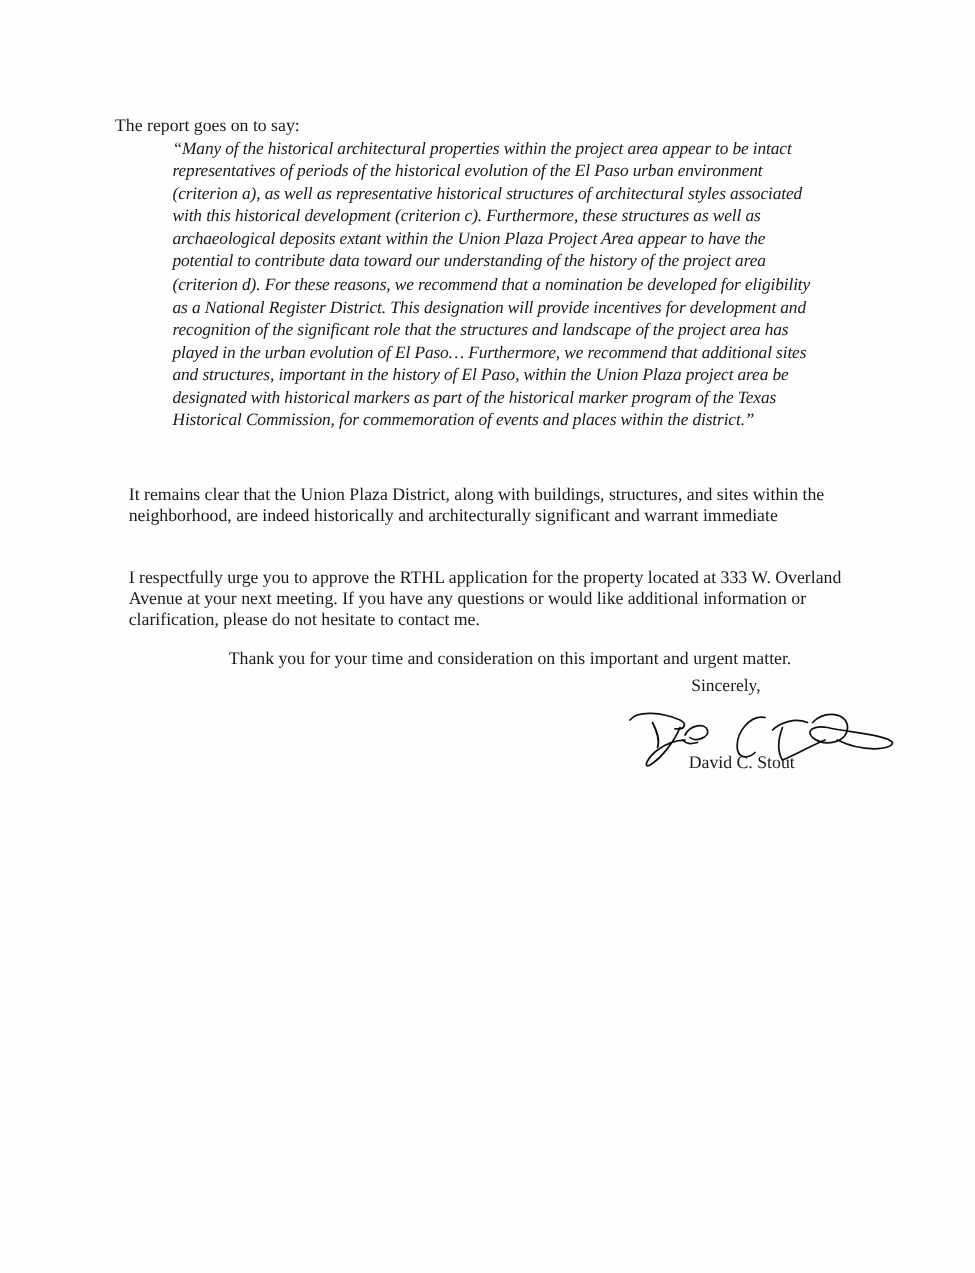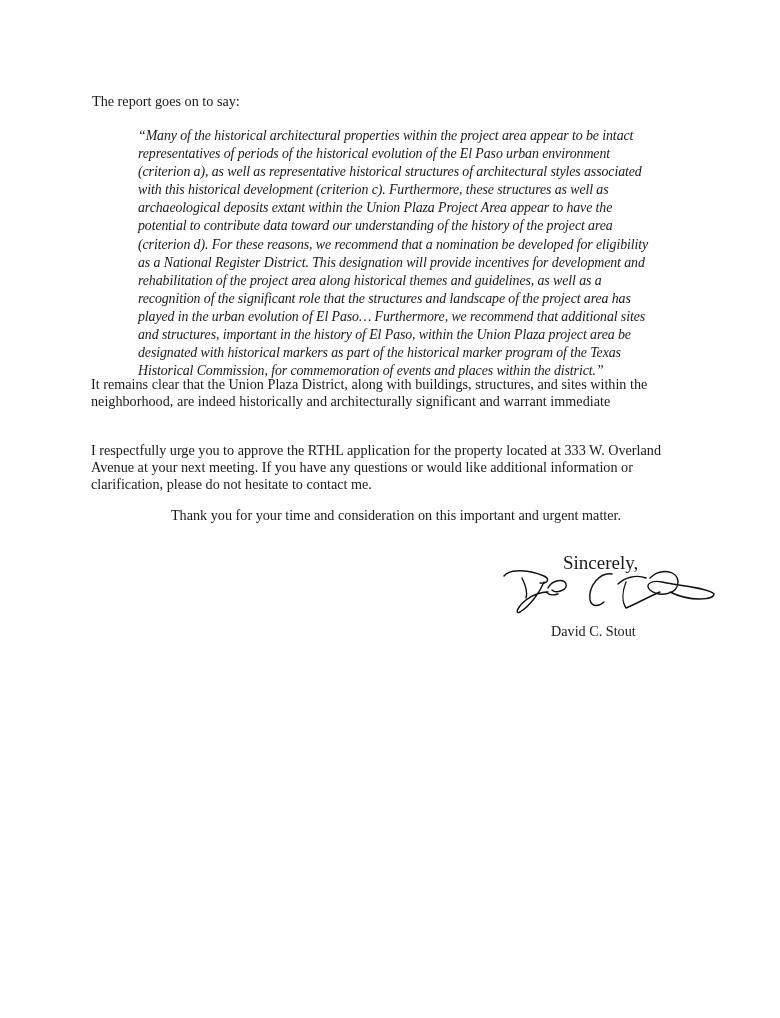--- a/index.html
+++ b/index.html
@@ -25,59 +25,59 @@
       position: absolute;
       left: 92px;
       top: 92px;
       font-size: 14.2px;
       line-height: 18px;
       margin: 0;
     }
     .quote {
       position: absolute;
       left: 138px;
-      top: 127px;
+      top: 111px;
       width: 572px;
       font-size: 13.9px;
       line-height: 18.1px;
       font-style: italic;
       margin: 0;
       letter-spacing: -0.1px;
     }
     .quote span.line { display: block; white-space: nowrap; }
     .para {
       position: absolute;
       left: 91px;
       width: 610px;
       font-size: 14.2px;
       line-height: 16.8px;
-      margin: 0;
+      margin: 12px;
     }
     .para span.line { display: block; white-space: nowrap; }
     .p1 { top: 376px; }
     .p2 { top: 442px; }
     .p3 { top: 507px; text-align: center; }
     .closing {
       position: absolute;
       left: 551px;
       top: 540px;
-      font-size: 19px;
-      margin: 12px;
+      font-size: 14px;
+      margin: 2px;
     }
     .signature {
       position: absolute;
       left: 500px;
       top: 562px;
       width: 220px;
       height: 60px;
     }
     .signer {
       position: absolute;
       left: 551px;
-      top: 623px;
+      top: 602px;
       font-size: 14.2px;
       margin: 0;
     }
     .edge-shade {
       position: absolute;
       right: 0; top: 0;
       width: 3px; height: 1018px;
       background: linear-gradient(to right, #fdfdfd, #f3f3f3);
     }
   </style>
@@ -90,21 +90,20 @@
 
   <blockquote class="quote">
     <span class="line">“Many of the historical architectural properties within the project area appear to be intact</span>
     <span class="line">representatives of periods of the historical evolution of the El Paso urban environment</span>
     <span class="line">(criterion a), as well as representative historical structures of architectural styles associated</span>
     <span class="line">with this historical development (criterion c). Furthermore, these structures as well as</span>
     <span class="line">archaeological deposits extant within the Union Plaza Project Area appear to have the</span>
     <span class="line">potential to contribute data toward our understanding of the history of the project area</span>
     <span class="line">(criterion d). For these reasons, we recommend that a nomination be developed for eligibility</span>
     <span class="line">as a National Register District. This designation will provide incentives for development and</span>
-    <span class="line">rehabilitation of the project area along historical themes and guidelines, as well as a</span>
     <span class="line">recognition of the significant role that the structures and landscape of the project area has</span>
     <span class="line">played in the urban evolution of El Paso… Furthermore, we recommend that additional sites</span>
     <span class="line">and structures, important in the history of El Paso, within the Union Plaza project area be</span>
     <span class="line">designated with historical markers as part of the historical marker program of the Texas</span>
     <span class="line">Historical Commission, for commemoration of events and places within the district.”</span>
   </blockquote>
 
   <p class="para p1">
     <span class="line">It remains clear that the Union Plaza District, along with buildings, structures, and sites within the</span>
     <span class="line">neighborhood, are indeed historically and architecturally significant and warrant immediate</span>

